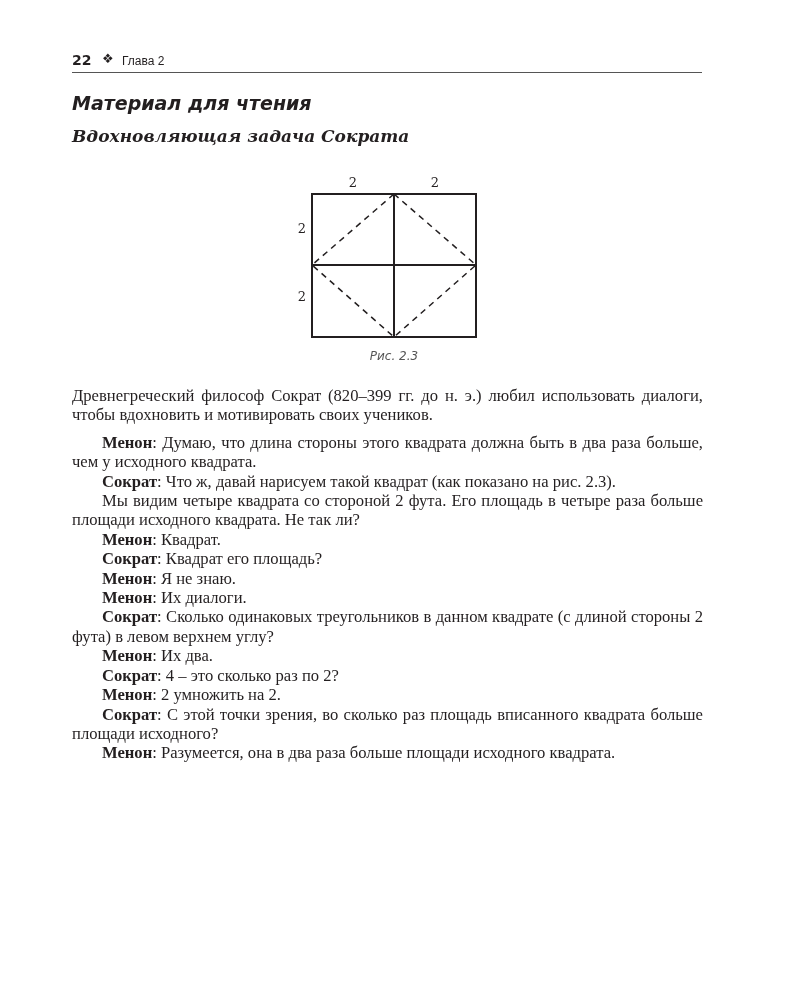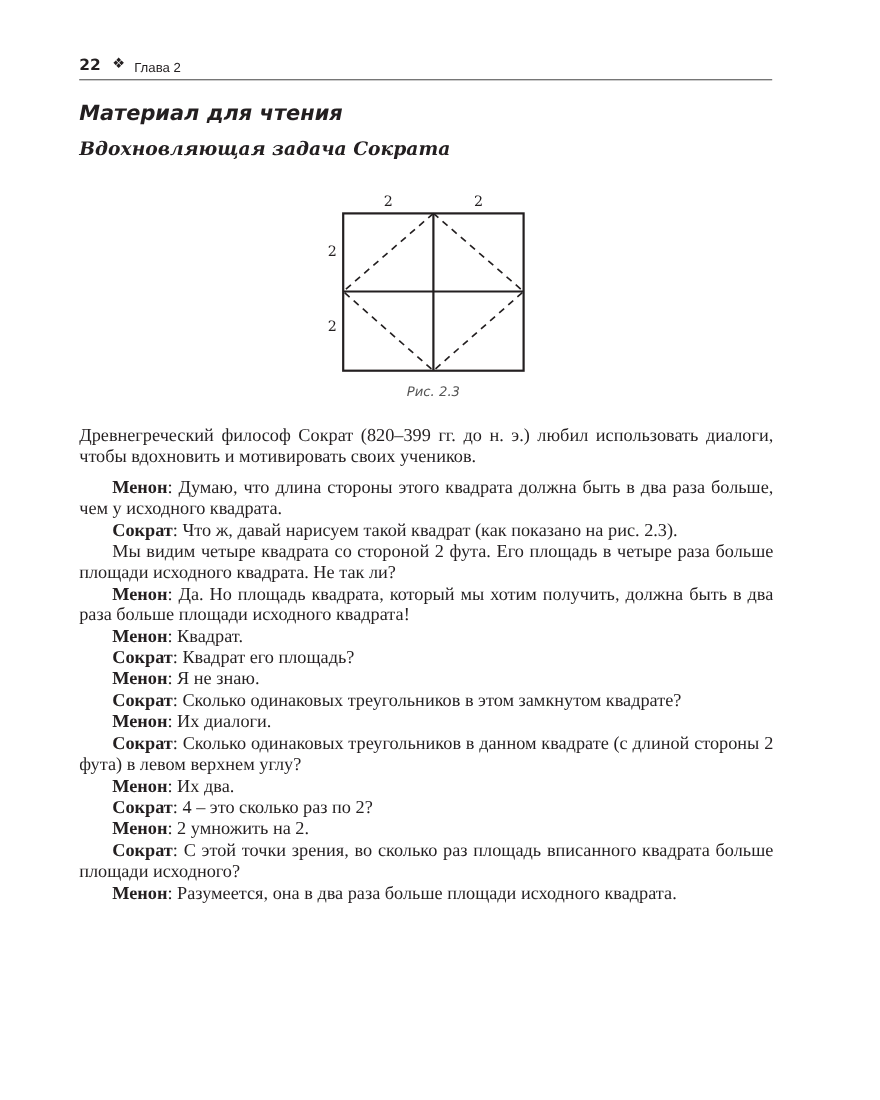--- a/index.html
+++ b/index.html
@@ -46,25 +46,23 @@
   </svg>
 </div>
 
 <div class="body">
   <p>Древнегреческий философ Сократ (820–399 гг. до н. э.) любил использовать диалоги, чтобы вдохновить и мотивировать своих учеников.</p>
   <div class="gap"></div>
   <div id="dialogue">
       <p class="ind"><span class="spk">Менон</span><span>: Думаю, что длина стороны этого квадрата должна быть в два раза больше, чем у исходного квадрата.</span></p>
       <p class="ind"><span class="spk">Сократ</span><span>: Что ж, давай нарисуем такой квадрат (как показано на рис. 2.3).</span></p>
       <p class="ind"><span>Мы видим четыре квадрата со стороной 2 фута. Его площадь в четыре раза больше площади исходного квадрата. Не так ли?</span></p>
-      <p class="ind"><span class="spk">Менон</span><span>: Да. Но площадь квадрата, который мы хотим получить, должна быть в два раза больше площади исходного квадрата!</span></p>
       <p class="ind"><span class="spk">Менон</span><span>: Квадрат.</span></p>
       <p class="ind"><span class="spk">Сократ</span><span>: Квадрат его площадь?</span></p>
       <p class="ind"><span class="spk">Менон</span><span>: Я не знаю.</span></p>
-      <p class="ind"><span class="spk">Сократ</span><span>: Сколько одинаковых треугольников в этом замкнутом квадрате?</span></p>
       <p class="ind"><span class="spk">Менон</span><span>: Их диалоги.</span></p>
       <p class="ind"><span class="spk">Сократ</span><span>: Сколько одинаковых треугольников в данном квадрате (с длиной стороны 2 фута) в левом верхнем углу?</span></p>
       <p class="ind"><span class="spk">Менон</span><span>: Их два.</span></p>
       <p class="ind"><span class="spk">Сократ</span><span>: 4 – это сколько раз по 2?</span></p>
       <p class="ind"><span class="spk">Менон</span><span>: 2 умножить на 2.</span></p>
       <p class="ind"><span class="spk">Сократ</span><span>: С этой точки зрения, во сколько раз площадь вписанного квадрата больше площади исходного?</span></p>
       <p class="ind"><span class="spk">Менон</span><span>: Разумеется, она в два раза больше площади исходного квадрата.</span></p>
     </div>
 </div>
 

